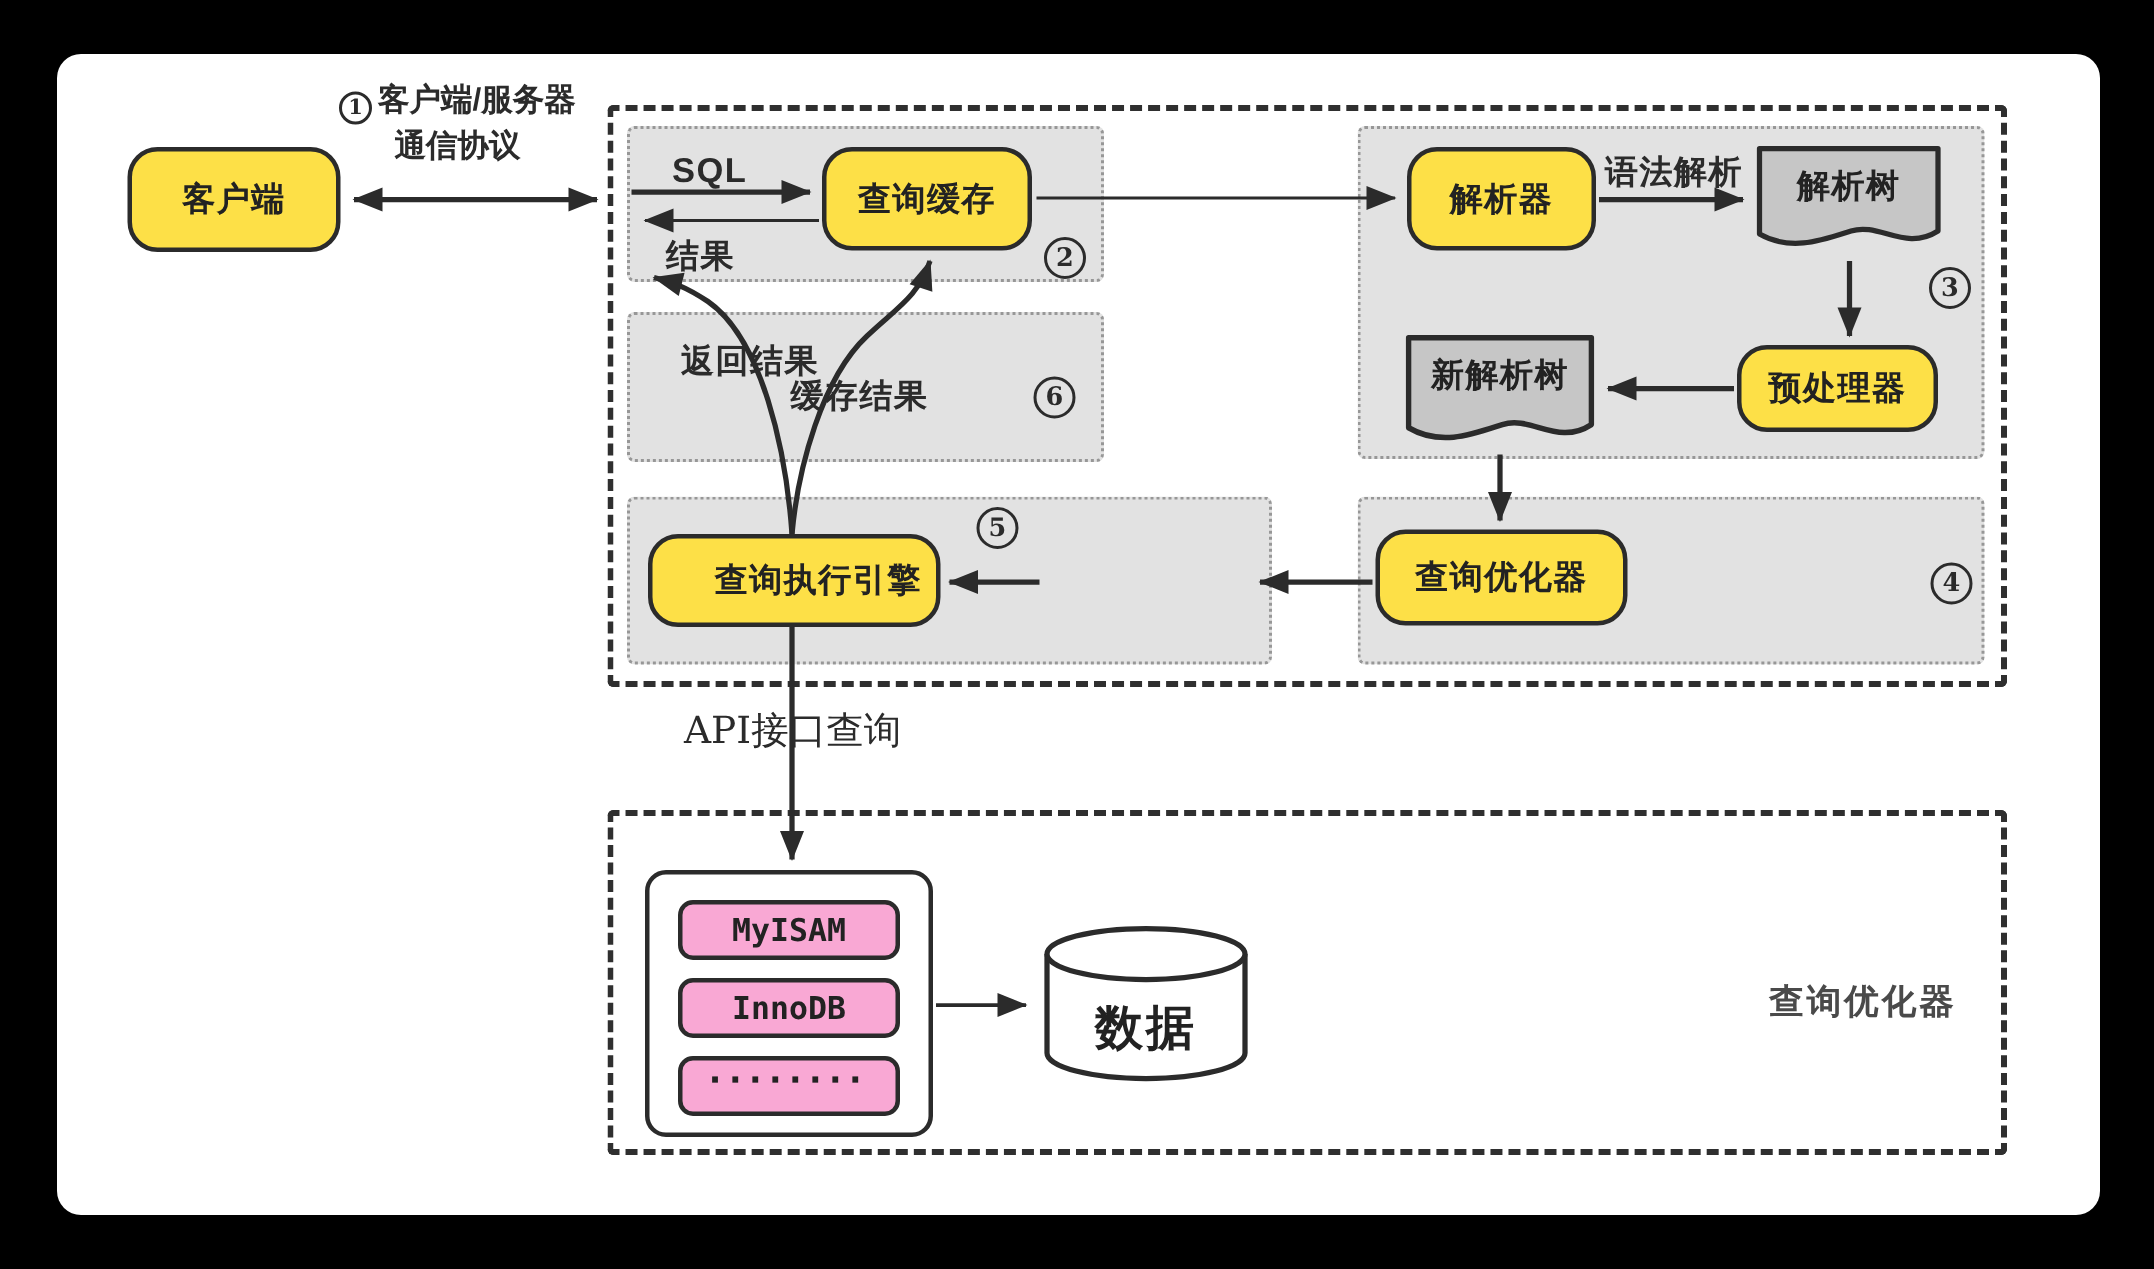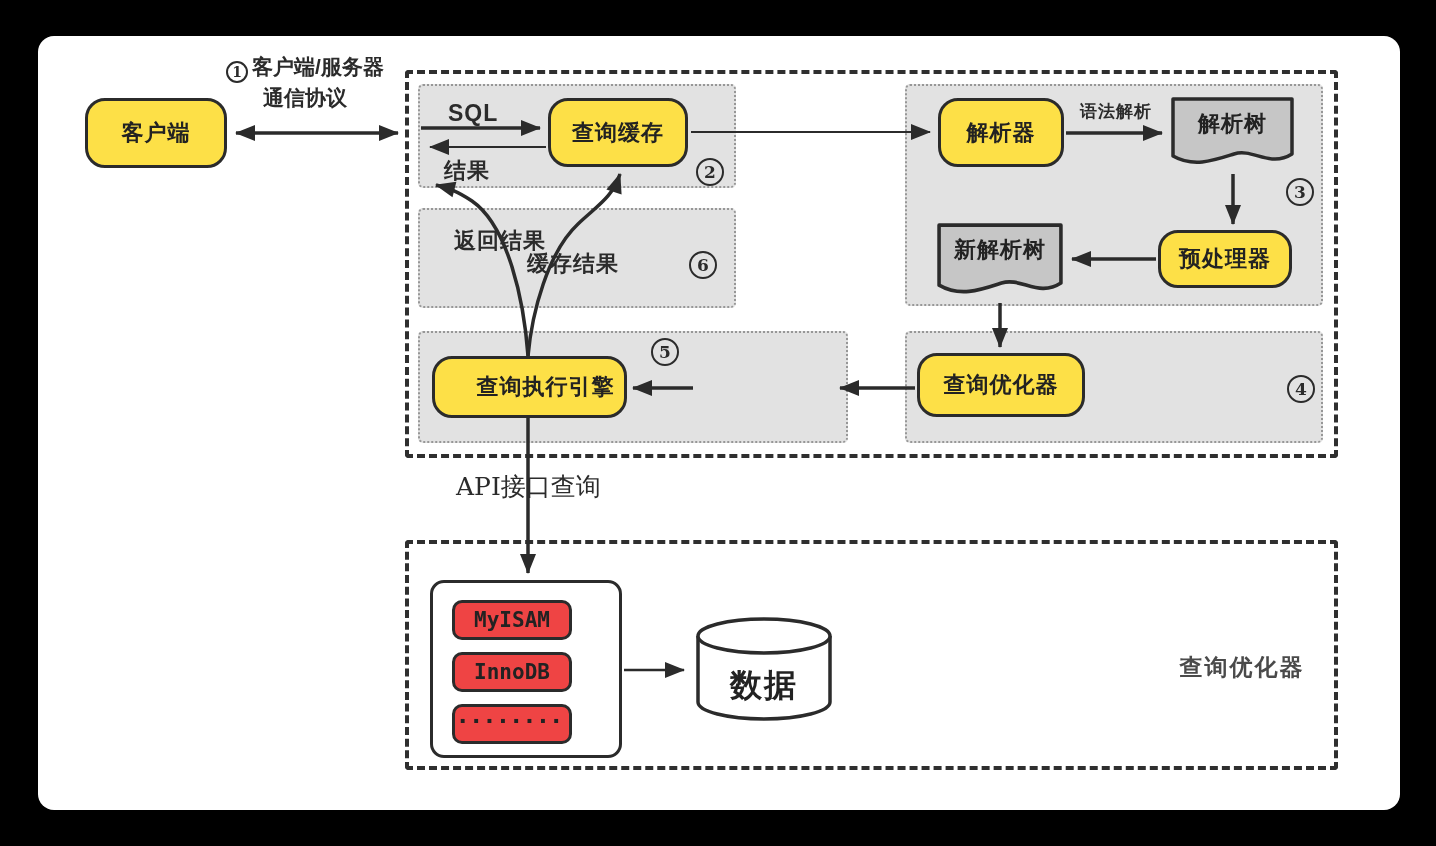--- a/index.html
+++ b/index.html
@@ -51,22 +51,22 @@
   .doc .doc-label {
     position:absolute; width:100%; text-align:center; top:13px;
     font-weight:bold; font-size:22px; color:#222; z-index:2; letter-spacing:1px;
   }
   .engines-box {
     position:absolute; left:430px; top:580px; width:192px; height:178px;
     background:#fff; border:3.5px solid #2b2b2b; border-radius:14px;
     box-sizing:border-box; z-index:10;
   }
   .engine-item {
-    position:absolute; left:19px; width:120px; height:40px;
-    background:#ef4444; border:3px solid #2b2b2b; border-radius:10px;
+    position:absolute; left:19px; width:148px; height:40px;
+    background:#f9a8d4; border:3px solid #2b2b2b; border-radius:10px;
     display:flex; align-items:center; justify-content:center; box-sizing:border-box;
     font-family:"DejaVu Sans Mono","Liberation Mono",monospace;
     font-weight:bold; font-size:21px; color:#222;
   }
   .engine-dots { font-size:22px; letter-spacing:5px; padding-bottom:8px; font-family:"DejaVu Sans",sans-serif; }
   .cylinder { position:absolute; left:695px; top:616px; width:138px; height:106px; z-index:10; }
   .cylinder svg { position:absolute; left:0; top:0; width:100%; height:100%; }
   .cylinder .cyl-label {
     position:absolute; width:100%; text-align:center; top:48px;
     font-weight:bold; font-size:32px; color:#222; letter-spacing:2px;
@@ -128,21 +128,21 @@
   <div class="badge" style="left:696px; top:158px;">2</div>
   <div class="lbl" style="left:444px; top:156px;">结果</div>
 
   <div class="region" style="left:418px; top:208px; width:318px; height:100px;"></div>
   <div class="lbl" style="left:454px; top:226px;">返回结果</div>
   <div class="lbl" style="left:527px; top:249px;">缓存结果</div>
   <div class="badge" style="left:689px; top:251px;">6</div>
 
   <div class="region" style="left:905px; top:84px; width:418px; height:222px;"></div>
   <div class="box" style="left:938px; top:98px; width:126px; height:69px;">解析器</div>
-  <div class="lbl lbl-center" style="left:1064px; top:100px; width:104px; font-size:17px;">语法解析</div>
+  <div class="lbl lbl-center" style="left:1064px; top:100px; width:104px; font-size:22px;">语法解析</div>
 
   <div class="doc" style="left:1170px; top:96px; width:125px; height:76px;">
     <svg viewBox="0 0 125 76" preserveAspectRatio="none">
       <path d="M3,3 L122,3 L122,58 C100,72 83,52 64,58 C45,64 24,72 3,60 Z" fill="#c6c6c6" stroke="#2b2b2b" stroke-width="3.5" stroke-linejoin="round"></path>
     </svg>
     <span class="doc-label">解析树</span>
   </div>
   <div class="badge" style="left:1286px; top:178px;">3</div>
 
   <div class="doc" style="left:936px; top:222px; width:128px; height:80px;">

